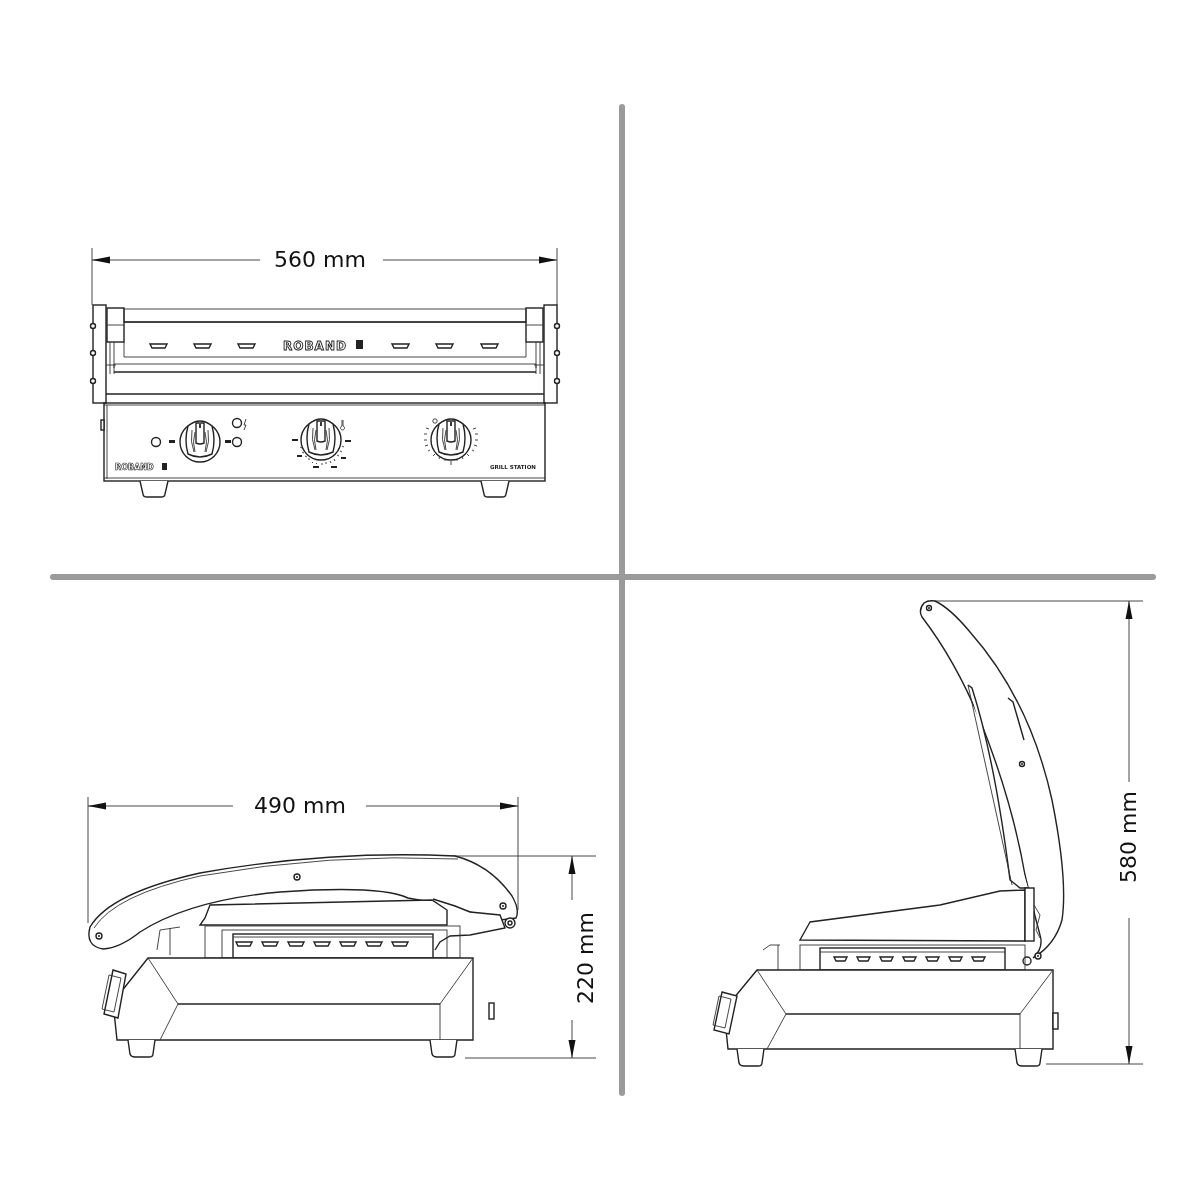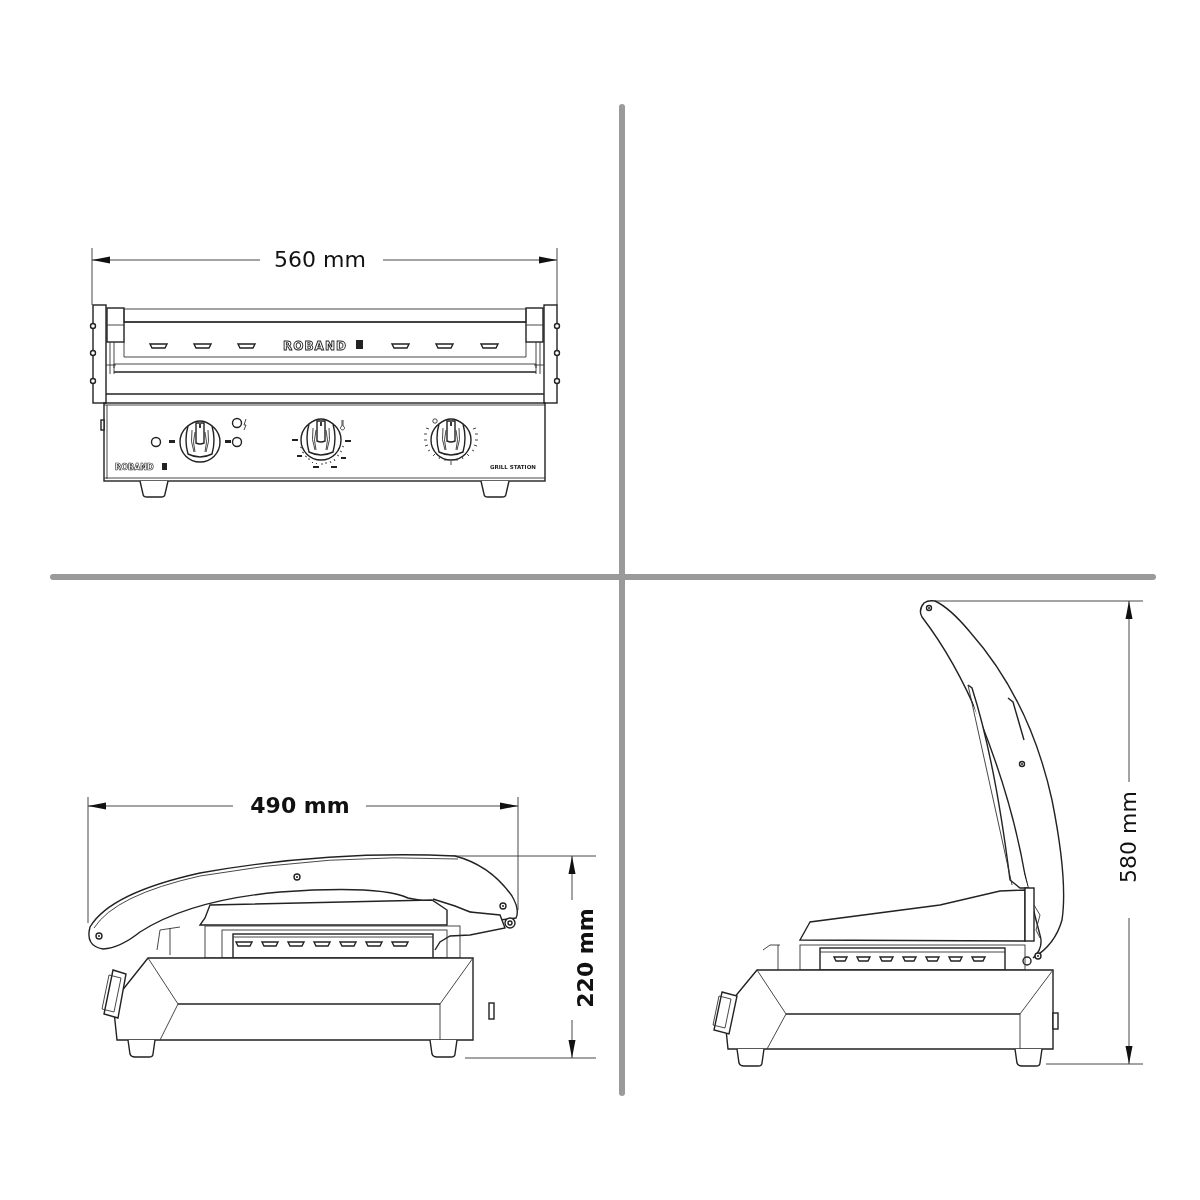--- a/index.html
+++ b/index.html
@@ -134,21 +134,21 @@
 
     <g>
       <path d="M140,481 l3,13 q0,3 4,3 h14 q4,0 4,-3 l3,-13" class="fill-w"></path>
       <path d="M481,481 l3,13 q0,3 4,3 h14 q4,0 4,-3 l3,-13" class="fill-w"></path>
     </g>
   </svg>
 </div>
 
 <div class="panel" style="left:630px;top:0;width:570px;height:570px;"></div>
 
-<div class="panel" style="left:0;top:585px;width:615px;height:615px;font-weight:bold;">
+<div class="panel" style="left:0;top:585px;width:615px;height:615px;">
   <svg width="615" height="615" viewBox="0 585 615 615">
 
     <g>
       <line x1="88" y1="797" x2="88" y2="923" class="lnt"></line>
       <line x1="518" y1="797" x2="518" y2="910" class="lnt"></line>
       <line x1="88" y1="806" x2="233" y2="806" class="lnt"></line>
       <line x1="366" y1="806" x2="518" y2="806" class="lnt"></line>
       <polygon points="88,806 106,802.5 106,809.5" fill="#111"></polygon>
       <polygon points="518,806 500,802.5 500,809.5" fill="#111"></polygon>
     </g>

